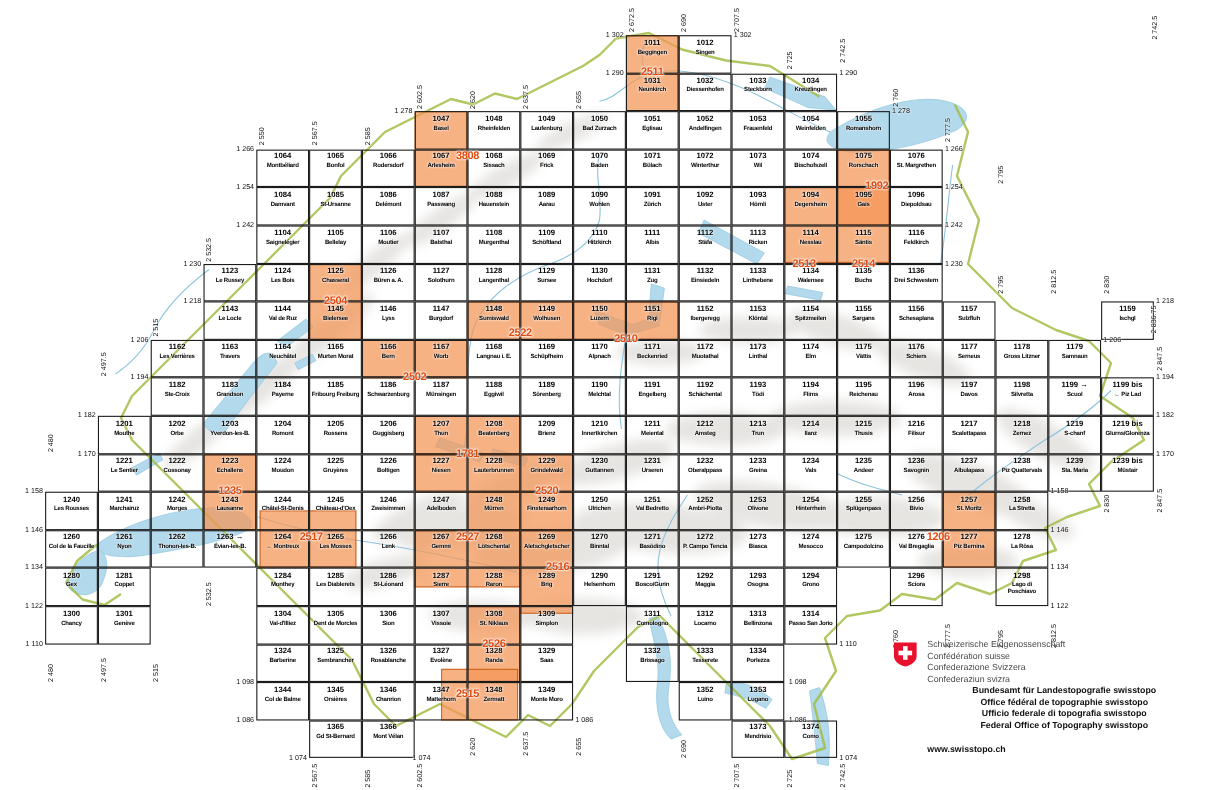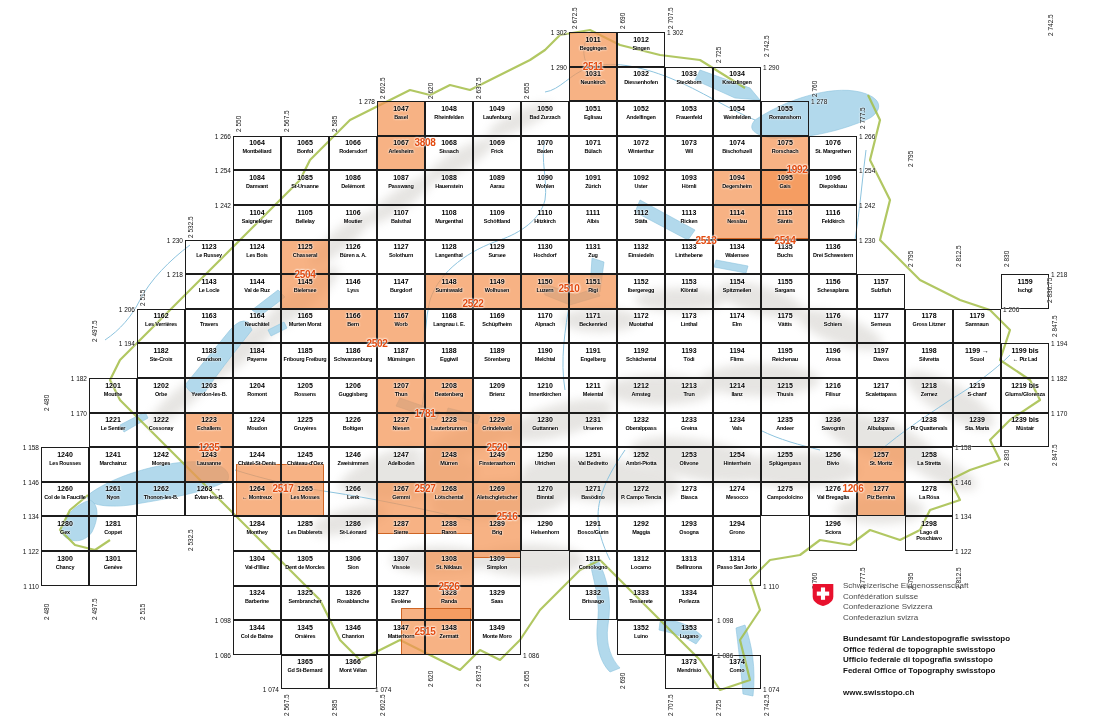--- a/index.html
+++ b/index.html
@@ -20,21 +20,21 @@
   .nlab{position:absolute;font-size:6.5px;color:#111;white-space:nowrap;
         text-shadow:0 0 2px #fff,0 0 2px #fff;}
   .nlab.L{transform:translate(-100%,-50%);}
   .nlab.R{transform:translate(0,-50%);}
   .elab{position:absolute;font-size:6.5px;color:#111;white-space:nowrap;transform-origin:0 0;
         transform:rotate(-90deg);text-shadow:0 0 2px #fff,0 0 2px #fff;}
   #legend{position:absolute;left:812px;top:581px;width:280px;}
   #legend .flag{position:absolute;left:0;top:2px;}
   #legend .col{margin-left:31px;}
   .lg1 div{font-size:8px;color:#4a4a4a;line-height:10.5px;}
-  .lg2{margin-top:11px;}
+  .lg2{text-align:center;}
   .lg2 div{font-size:8px;font-weight:bold;color:#111;line-height:10.5px;}
   .lgurl{margin-top:12px;font-size:8px;font-weight:bold;color:#111;}
 </style>
 </head>
 <body>
 
 <div id="stage">
 
   <svg id="terrain" viewBox="0 0 1100 718">
     <defs>
@@ -1112,26 +1112,26 @@
         <div class="num">1373</div>
         <div class="nm">Mendrisio</div>
       </div>
       <div class="cell" style="left: 713px; top: 654.8px;">
         <div class="num">1374</div>
         <div class="nm">Como</div>
       </div>
       <div class="rlab" style="left: 593px; top: 66px;">2511</div>
       <div class="rlab" style="left: 425px; top: 142px;">3808</div>
       <div class="rlab" style="left: 797px; top: 169px;">1992</div>
-      <div class="rlab" style="left: 706px; top: 240px;">2513</div>
+      <div class="rlab" style="left: 731px; top: 240px;">2513</div>
       <div class="rlab" style="left: 785px; top: 240px;">2514</div>
       <div class="rlab" style="left: 305px; top: 274px;">2504</div>
       <div class="rlab" style="left: 377px; top: 343px;">2502</div>
       <div class="rlab" style="left: 473px; top: 303px;">2522</div>
-      <div class="rlab" style="left: 569px; top: 288px;">2510</div>
+      <div class="rlab" style="left: 569px; top: 308px;">2510</div>
       <div class="rlab" style="left: 425px; top: 413px;">1781</div>
       <div class="rlab" style="left: 209px; top: 447px;">1235</div>
       <div class="rlab" style="left: 497px; top: 447px;">2520</div>
       <div class="rlab" style="left: 283px; top: 488px;">2517</div>
       <div class="rlab" style="left: 425px; top: 488px;">2527</div>
       <div class="rlab" style="left: 507px; top: 516px;">2516</div>
       <div class="rlab" style="left: 853px; top: 488px;">1206</div>
       <div class="rlab" style="left: 449px; top: 586px;">2526</div>
       <div class="rlab" style="left: 425px; top: 631px;">2515</div>
       <div class="nlab L" style="left: 567px; top: 32px;">1 302</div>

